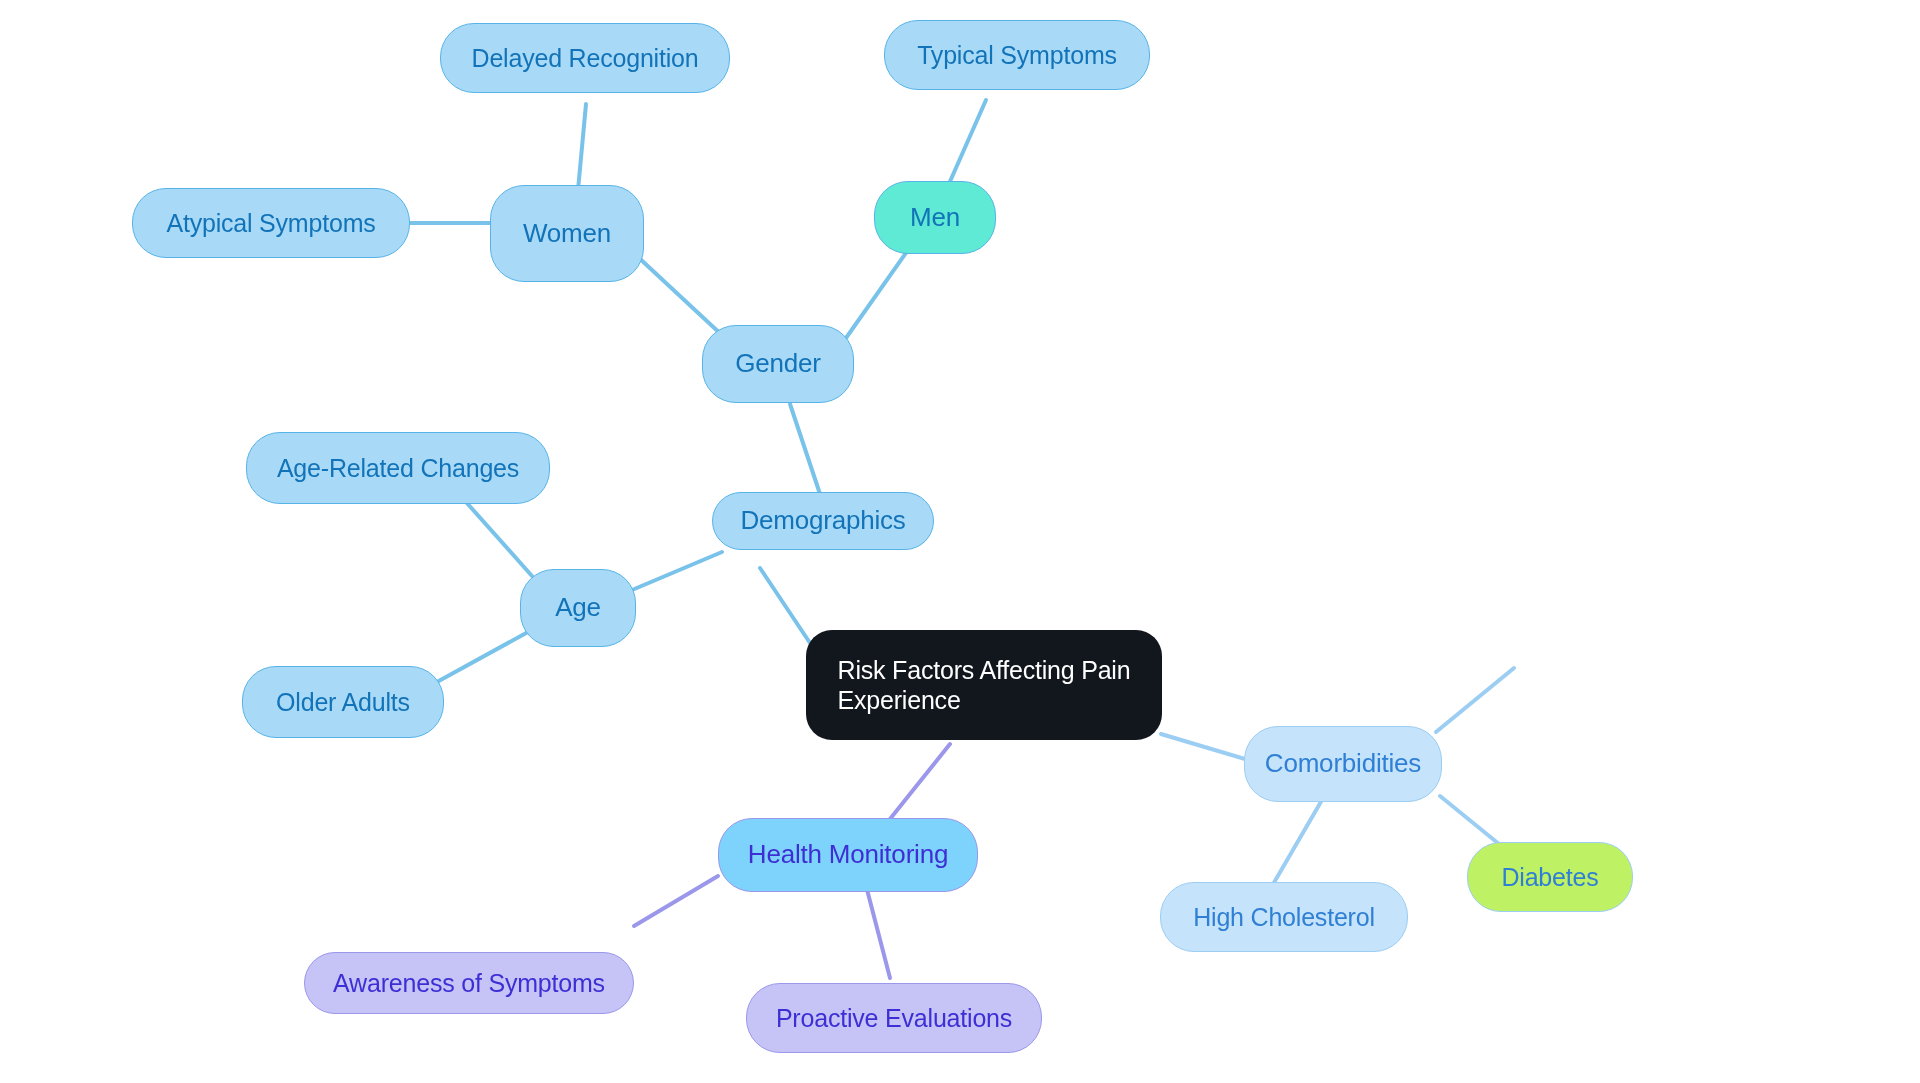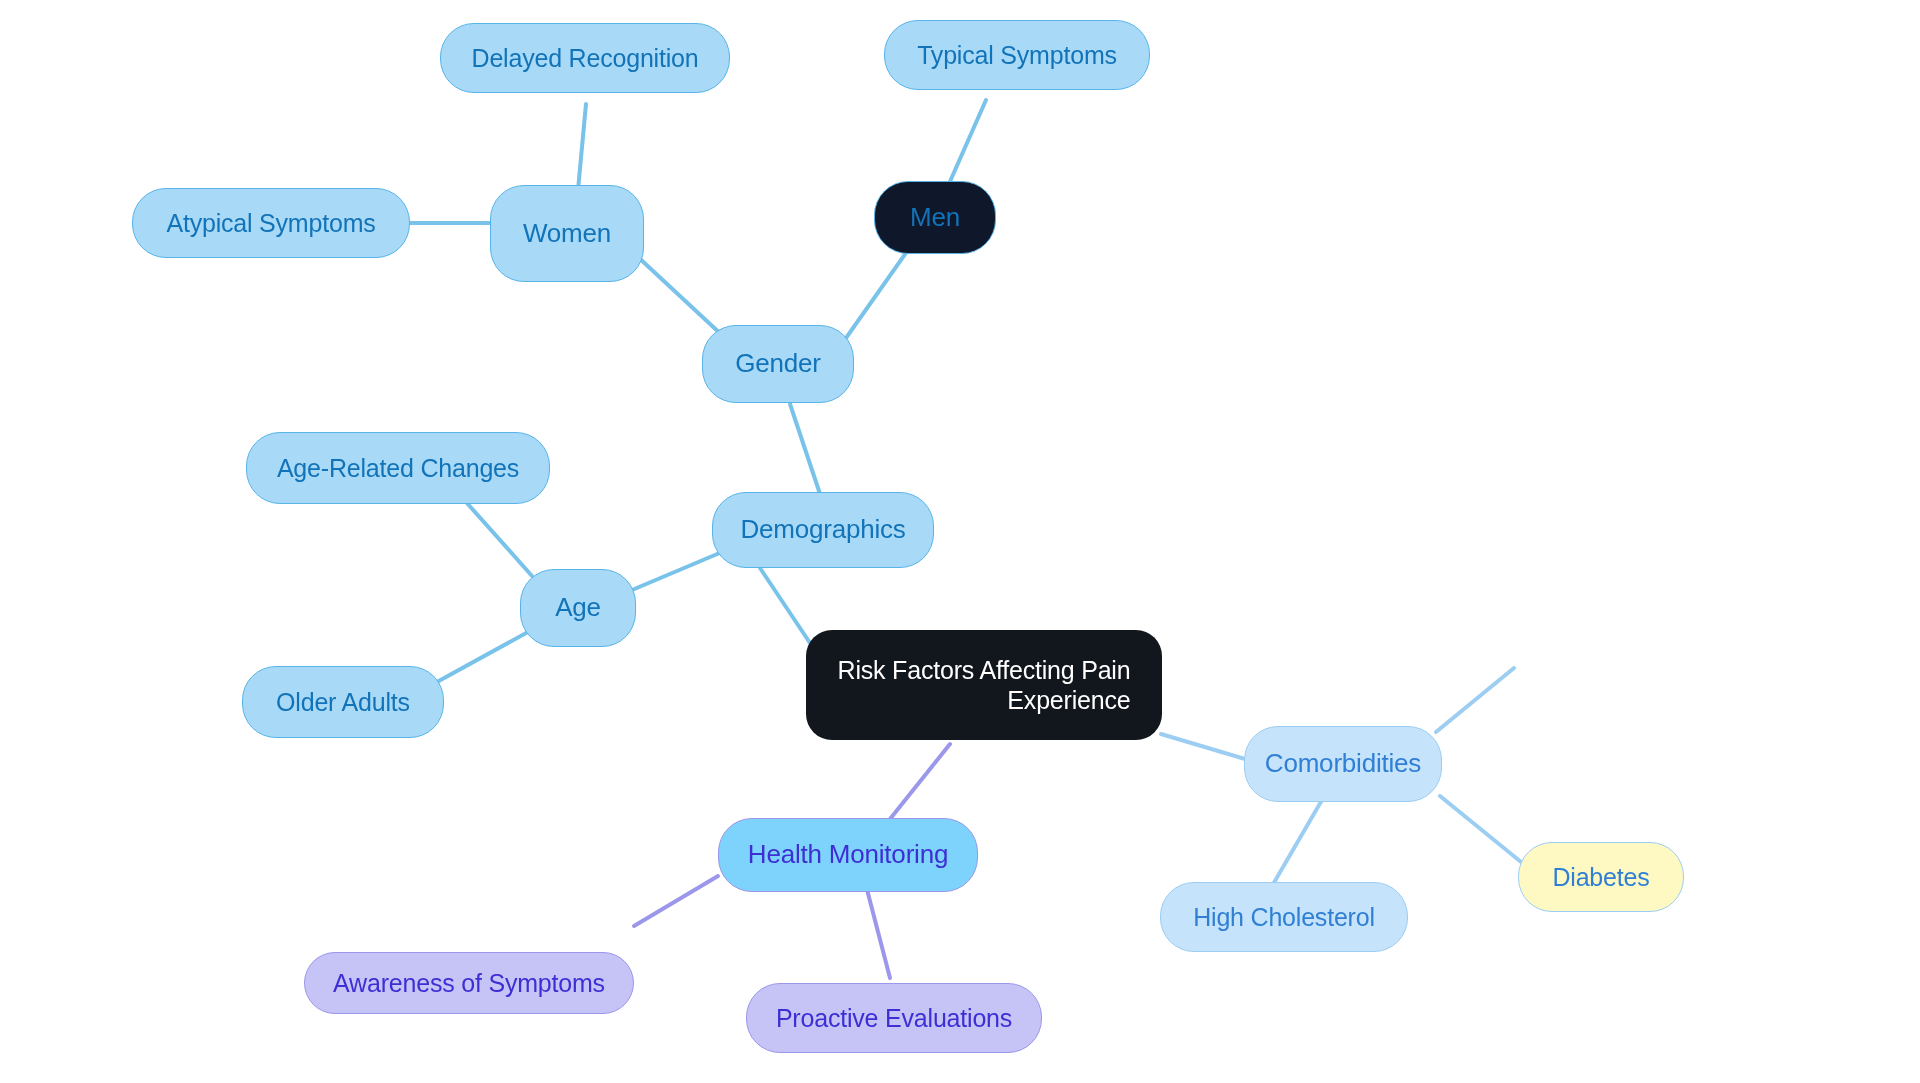--- a/index.html
+++ b/index.html
@@ -23,21 +23,21 @@
     top: 0;
     width: 1920px;
     height: 1083px;
   }
   .node {
     position: absolute;
     box-sizing: border-box;
     display: flex;
     align-items: center;
     justify-content: center;
-    text-align: right;
+    text-align: left;
     border-style: solid;
     border-width: 1.5px;
     line-height: 1.22;
     white-space: pre-line;
     user-select: none;
   }
   .node-root {
     border-radius: 26px;
     border-width: 0;
     font-size: 25px;
@@ -96,31 +96,31 @@
 
     <path d="M 718 876 L 634 926" stroke="#9b97ea" stroke-width="4" fill="none" stroke-linecap="round"></path>
 
     <path d="M 864 878 L 890 978" stroke="#9b97ea" stroke-width="4" fill="none" stroke-linecap="round"></path>
   </svg>
 
   <div class="node node-root" style="left:806px; top:630px; width:356px; height:110px;
               background:#12161d; color:#ffffff;">Risk Factors Affecting Pain
 Experience</div>
 
-  <div class="node node-branch" style="left:712px; top:492px; width:222px; height:76px;
+  <div class="node node-branch" style="left:712px; top:492px; width:222px; height:58px;
               background:#a8daf7; border-color:#58b4e8; color:#1273b8;">Demographics</div>
 
   <div class="node node-branch" style="left:702px; top:325px; width:152px; height:78px;
               background:#a8daf7; border-color:#58b4e8; color:#1273b8;">Gender</div>
 
   <div class="node node-branch" style="left:490px; top:185px; width:154px; height:97px;
               background:#a8daf7; border-color:#58b4e8; color:#1273b8;">Women</div>
 
   <div class="node node-branch" style="left:874px; top:181px; width:122px; height:73px;
-              background:#0f172a; border-color:#58b4e8; color:#1273b8;">Men</div>
+              background:#5eead4; border-color:#58b4e8; color:#1273b8;">Men</div>
 
   <div class="node node-leaf" style="left:132px; top:188px; width:278px; height:70px;
               background:#a8daf7; border-color:#58b4e8; color:#1273b8;">Atypical Symptoms</div>
 
   <div class="node node-leaf" style="left:440px; top:23px; width:290px; height:70px;
               background:#a8daf7; border-color:#58b4e8; color:#1273b8;">Delayed Recognition</div>
 
   <div class="node node-leaf" style="left:884px; top:20px; width:266px; height:70px;
               background:#a8daf7; border-color:#58b4e8; color:#1273b8;">Typical Symptoms</div>
 
@@ -130,22 +130,22 @@
   <div class="node node-leaf" style="left:246px; top:432px; width:304px; height:72px;
               background:#a8daf7; border-color:#58b4e8; color:#1273b8;">Age-Related Changes</div>
 
   <div class="node node-leaf" style="left:242px; top:666px; width:202px; height:72px;
               background:#a8daf7; border-color:#58b4e8; color:#1273b8;">Older Adults</div>
 
   <div class="node node-branch" style="left:1244px; top:726px; width:198px; height:76px;
               background:#c5e3fb; border-color:#9ccdf2; color:#2f7fd4;">Comorbidities</div>
 
 
-  <div class="node node-leaf" style="left:1518px; top:842px; width:166px; height:70px;
-              background:#fef9c3; border-color:#9ccdf2; color:#2f7fd4;">Diabetes</div>
+  <div class="node node-leaf" style="left:1467px; top:842px; width:166px; height:70px;
+              background:#bef264; border-color:#9ccdf2; color:#2f7fd4;">Diabetes</div>
 
   <div class="node node-leaf" style="left:1160px; top:882px; width:248px; height:70px;
               background:#c5e3fb; border-color:#9ccdf2; color:#2f7fd4;">High Cholesterol</div>
 
   <div class="node node-branch" style="left:718px; top:818px; width:260px; height:74px;
               background:#7dd3fc; border-color:#9b97ea; color:#3d2fd4;">Health Monitoring</div>
 
   <div class="node node-leaf" style="left:304px; top:908px; width:330px; height:62px;
               background:#c6c4f7; border-color:#9b97ea; color:#3d2fd4;margin-top:44px;">Awareness of Symptoms</div>
 

